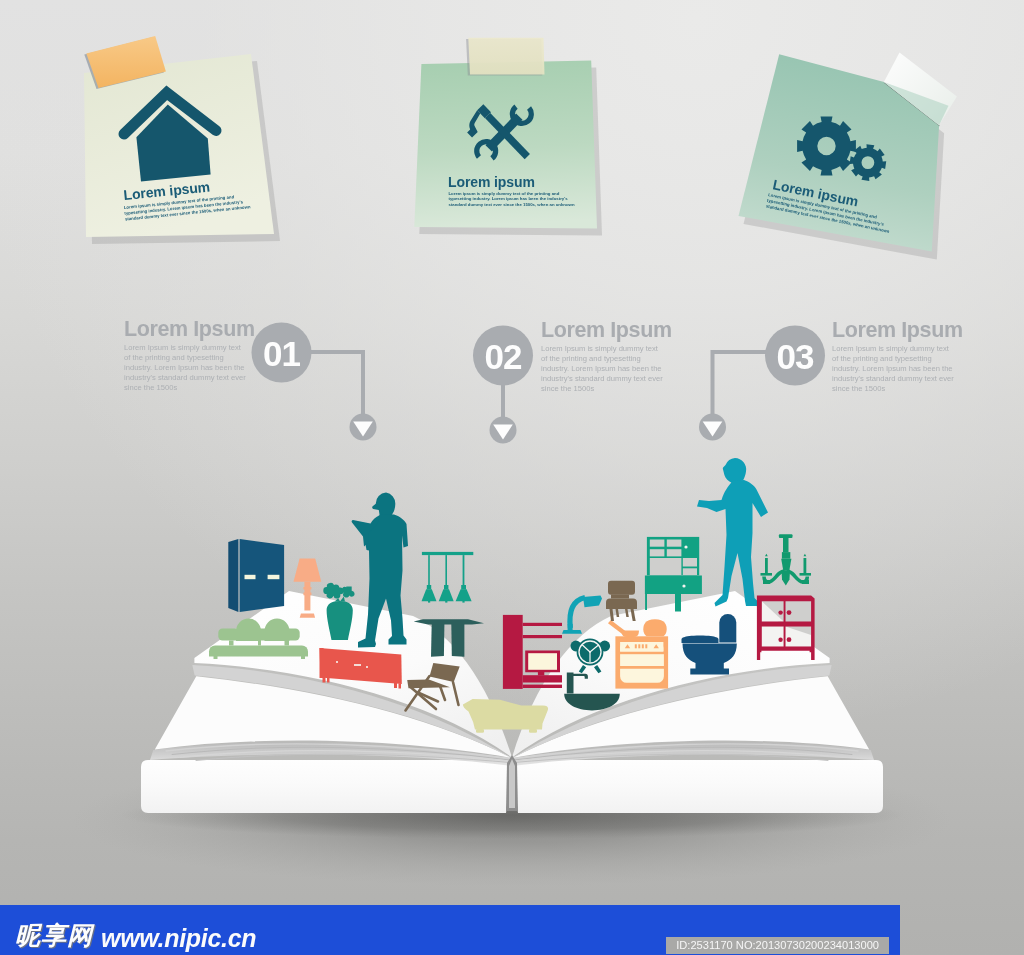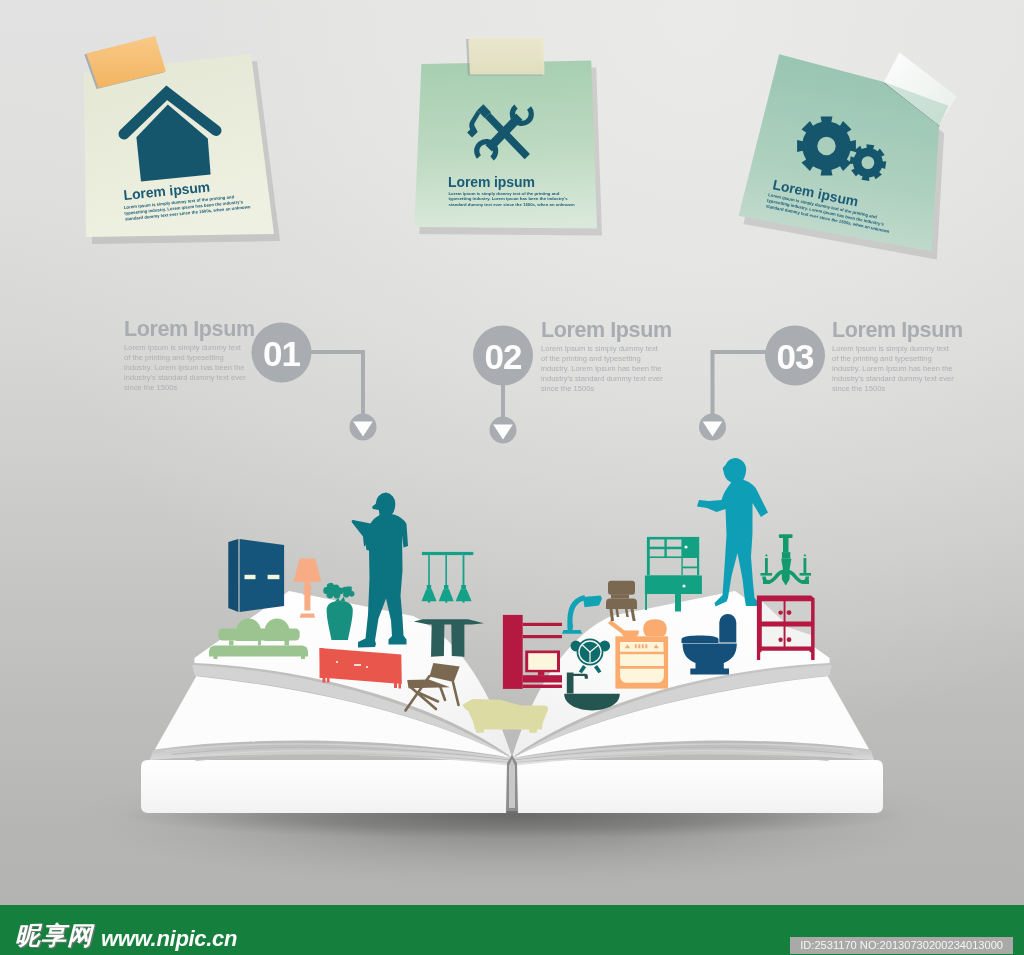--- a/index.html
+++ b/index.html
@@ -8,26 +8,26 @@
     width:1024px;height:955px;overflow:hidden;position:relative;
     font-family:"Liberation Sans", sans-serif;
     background:#d9d8d7;
   }
   #stage{position:absolute;left:0;top:0;width:1024px;height:955px;overflow:hidden;}
   .bg{position:absolute;left:0;top:0;width:1024px;height:955px;
       background:
         radial-gradient(ellipse 88% 92% at 68% 2%, rgba(234,234,233,1) 0%, rgba(231,231,230,0.82) 30%, rgba(226,226,225,0.46) 55%, rgba(216,216,215,0) 82%),
         linear-gradient(180deg, #e2e2e2 0%, #e0e0df 16%, #d8d8d6 33%, #cfcfcd 48%, #c5c5c3 62%, #bcbcba 76%, #b5b5b3 88%, #b1b1af 100%);
   }
-  .footerbar{position:absolute;left:0;bottom:0;width:1024px;height:50px;background:#15803d;}
+  .footerbar{position:absolute;left:0;bottom:0;width:900px;height:50px;background:#1d4ed8;}
   .logo-cn{position:absolute;left:15px;top:18px;font-size:25px;line-height:25px;
            font-family:"DejaVu Sans", sans-serif;font-weight:bold;font-style:italic;
            color:#fdfdfd;letter-spacing:1px;
            text-shadow:1.2px 1.2px 0 rgba(120,120,120,0.85);}
-  .logo-url{position:absolute;left:101px;top:24px;font-size:22px;line-height:19px;
+  .logo-url{position:absolute;left:101px;top:24px;font-size:25px;line-height:19px;
             font-family:"Liberation Sans", sans-serif;font-weight:bold;font-style:italic;
             color:#fbfbfb;letter-spacing:-0.3px;}
   .idbadge{position:absolute;right:11px;top:32px;height:17.2px;line-height:17.2px;
            background:#a9a9a7;color:#f6f6f6;font-size:11.1px;padding:0 10px;
            font-family:"Liberation Sans", sans-serif;white-space:nowrap;}
   svg{display:block;position:absolute;left:0;top:0;}
 </style>
 </head>
 <body>
 

